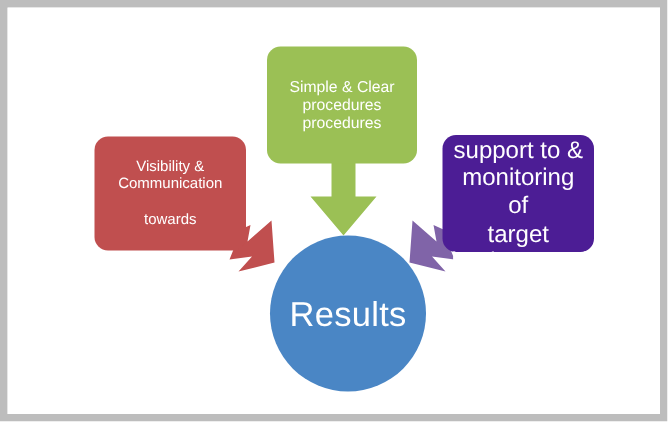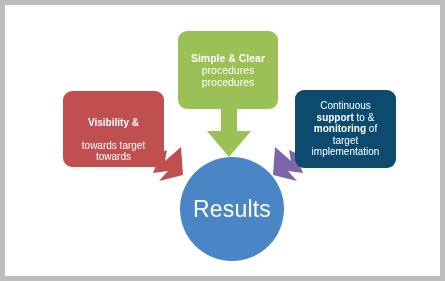--- a/index.html
+++ b/index.html
@@ -34,49 +34,48 @@
     text-align: center;
     color: #ffffff;
     line-height: 1.16;
     padding: 4px 6px;
     z-index: 3;
   }
   .node .txt {
     display: block;
     width: 100%;
   }
-  .node .b { font-weight: bold; margin-top: 10px; }
+  .node .b { font-weight: normal; margin-top: 10px; }
 
   
   #node-visibility {
     left: 58px;
     top: 86px;
     width: 101px;
     height: 76px;
     background: #c04f4f;
     font-size: 10px;
-    align-items: flex-end;
   }
   
   #node-procedures {
     left: 173px;
     top: 26px;
     width: 100px;
     height: 78px;
     background: #9bc055;
     font-size: 10.5px;
   }
   
   #node-support {
     left: 290px;
     top: 85px;
     width: 101px;
     height: 78px;
-    background: #0c4a6e;
-    font-size: 10px;
+    background: #4c1d95;
+    font-size: 16px;
   }
 
   
   #node-results {
     position: absolute;
     left: 175px;
     top: 152px;
     width: 104px;
     height: 104px;
     border-radius: 50%;
@@ -118,22 +117,22 @@
 
     <svg id="arrow-purple" class="arrow-svg" viewBox="0 0 50 48">
       <g transform="translate(50,0) scale(-1,1)">
         <path d="M2,4 L16,4 L13,14 L24,9 L22,20 L38,6 L40,34 L16,40 L25,30 L10,32 L14,22 L0,20 Z" fill="#8064a8"></path>
       </g>
     </svg>
 
     <div id="node-visibility" class="node">
       <span class="txt">
         <span class="b">Visibility &amp;</span><br>
+        <span class="b">Communication</span><br>
         <br>
-        <span>towards target</span><br>
         <span>towards</span>
       </span>
     </div>
 
     <div id="node-procedures" class="node">
       <span class="txt">
         <span class="b">Simple &amp; Clear</span><br>
         <span>procedures</span><br>
         <span>procedures</span>
       </span>

